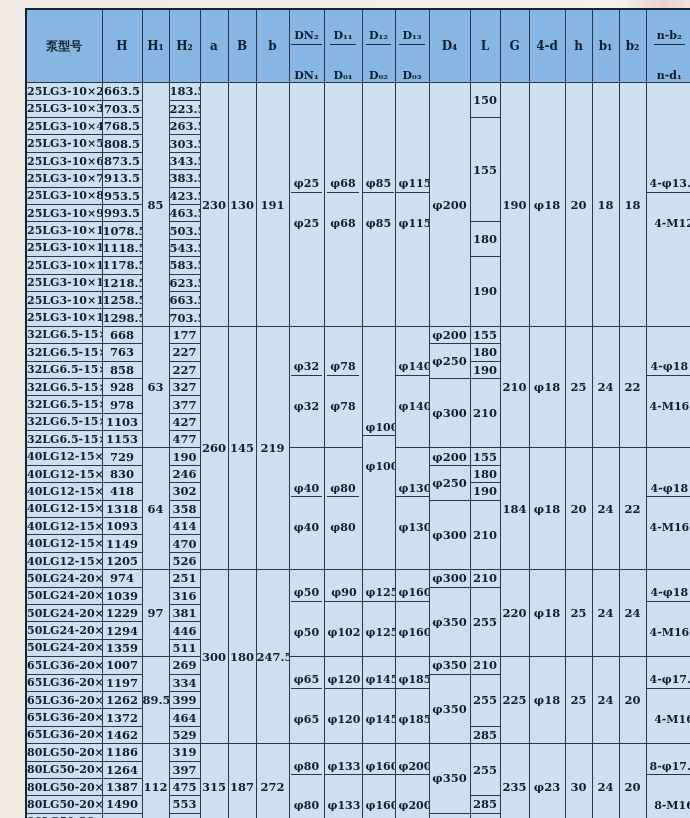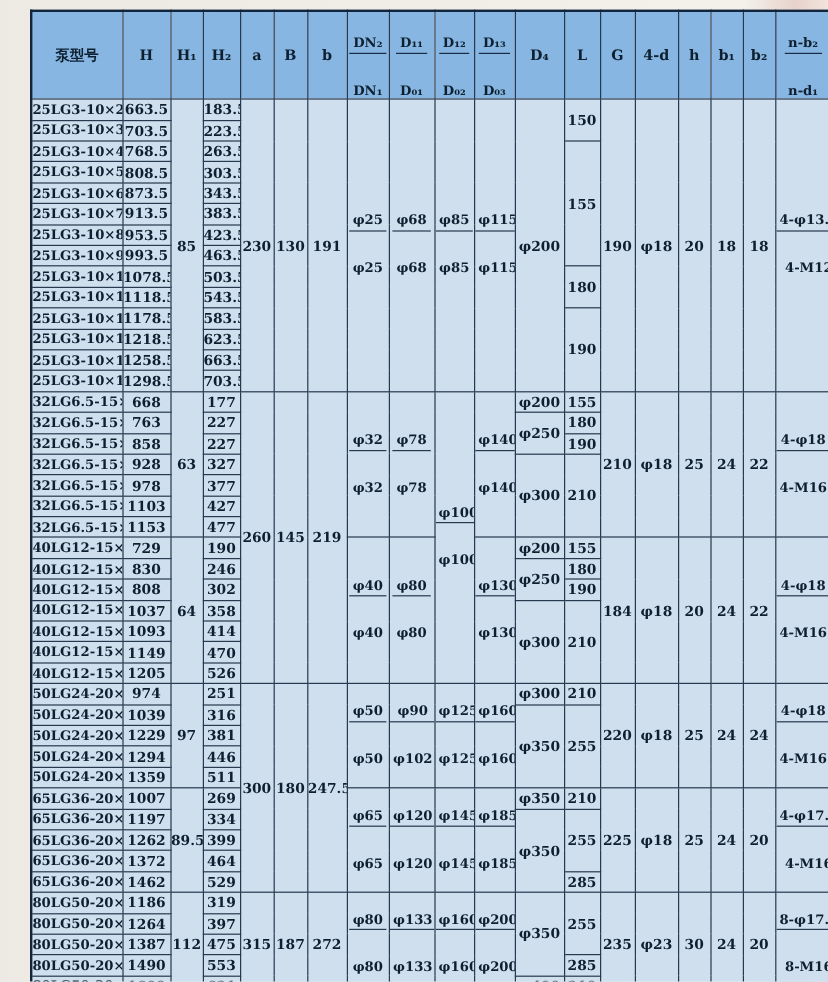--- a/index.html
+++ b/index.html
@@ -245,27 +245,27 @@
         </tr>
         <tr>
           <td class="c-model">40LG12-15×3</td>
           <td class="c-H">830</td>
           <td class="c-H2">246</td>
           <td rowspan="2" class="c-D4">φ250</td>
           <td class="c-L">180</td>
         </tr>
         <tr>
           <td class="c-model">40LG12-15×4</td>
-          <td class="c-H">808</td>
+          <td class="c-H">418</td>
           <td class="c-H2">302</td>
           <td class="c-L">190</td>
         </tr>
         <tr>
           <td class="c-model">40LG12-15×5</td>
-          <td class="c-H">1037</td>
+          <td class="c-H">1318</td>
           <td class="c-H2">358</td>
           <td rowspan="4" class="c-D4">φ300</td>
           <td rowspan="4" class="c-L">210</td>
         </tr>
         <tr>
           <td class="c-model">40LG12-15×6</td>
           <td class="c-H">1093</td>
           <td class="c-H2">414</td>
         </tr>
         <tr>

